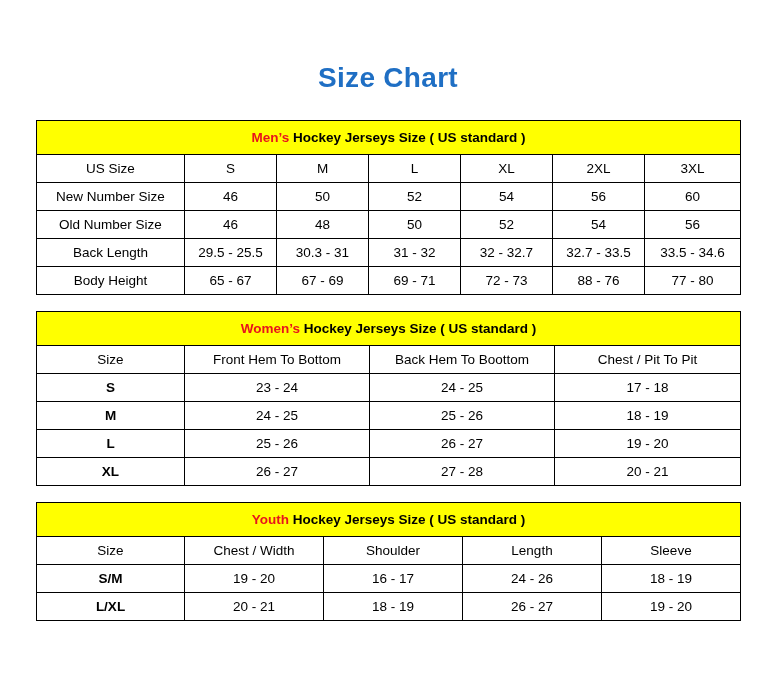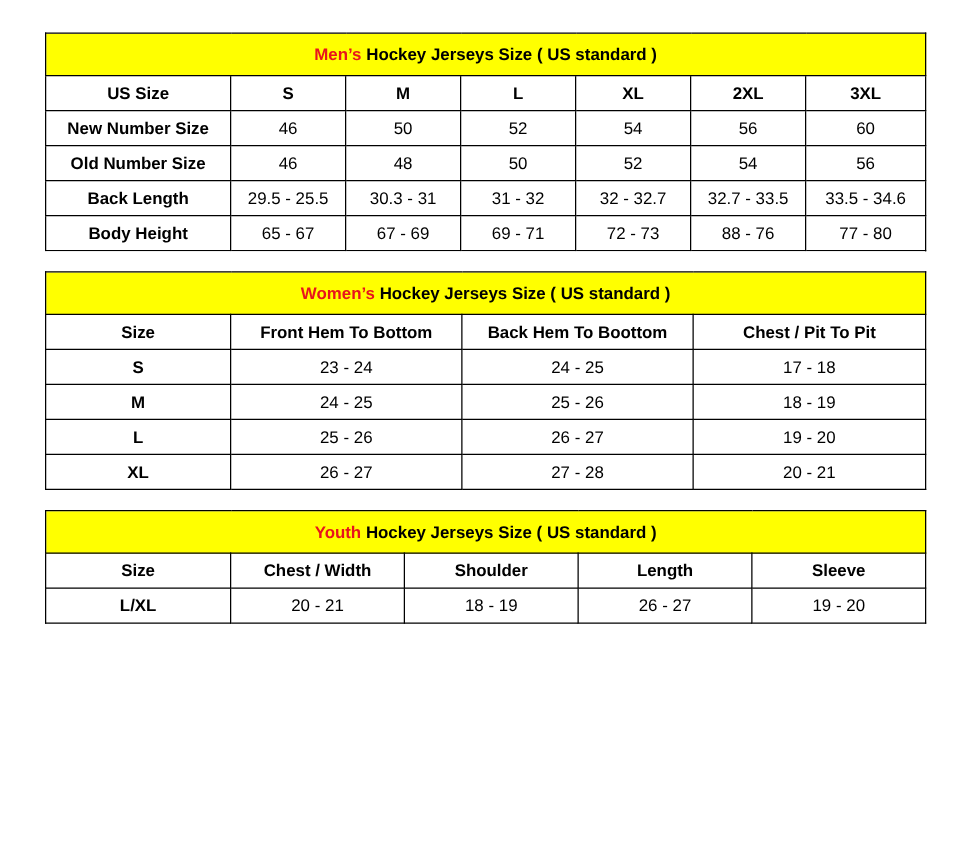--- a/index.html
+++ b/index.html
@@ -47,40 +47,41 @@
   .section-head {
     background: #ffff00 !important;
     font-weight: bold;
     font-size: 14.5px;
     padding: 8px 2px 9px 2px !important;
   }
   .section-head .grp {
     color: #e8141c;
   }
   .hdr {
-    font-weight: bold;
+    font-weight: normal;
   }
   .rowlabel {
-    font-weight: bold;
+    font-weight: normal;
   }
   .bold {
     font-weight: bold;
   }
   .spacer td {
     border: none !important;
     height: 9px;
     padding: 0 !important;
     background: #ffffff !important;
   }
 </style>
 </head>
 <body>
 
 <div class="page">
 
+  <div class="title">Size Chart</div>
 
   <div class="chart-wrap">
 
     <table class="sz">
       <colgroup>
         <col style="width:148px">
           <col style="width:92px">
           <col style="width:92px">
         <col style="width:92px">
           <col style="width:92px">
@@ -212,20 +213,27 @@
           <td class="section-head" colspan="5"><span class="grp">Youth</span><span> Hockey Jerseys Size ( US standard )</span></td>
         </tr>
         <tr>
           <td class="hdr">Size</td>
           <td class="hdr">Chest / Width</td>
           <td class="hdr">Shoulder</td>
           <td class="hdr">Length</td>
           <td class="hdr">Sleeve</td>
         </tr>
         <tr>
+          <td class="bold">S/M</td>
+          <td>19 - 20</td>
+          <td>16 - 17</td>
+          <td>24 - 26</td>
+          <td>18 - 19</td>
+        </tr>
+        <tr>
           <td class="bold">L/XL</td>
           <td>20 - 21</td>
           <td>18 - 19</td>
           <td>26 - 27</td>
           <td>19 - 20</td>
         </tr>
       </tbody>
     </table>
 
   </div>

